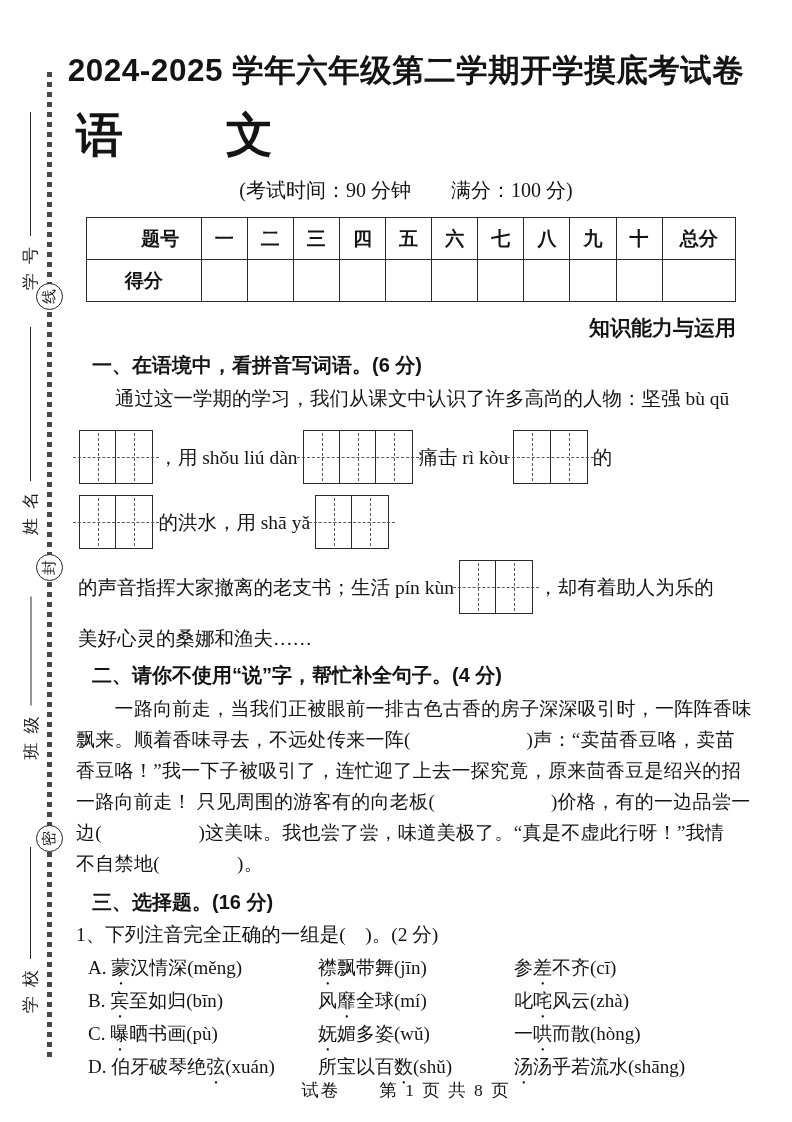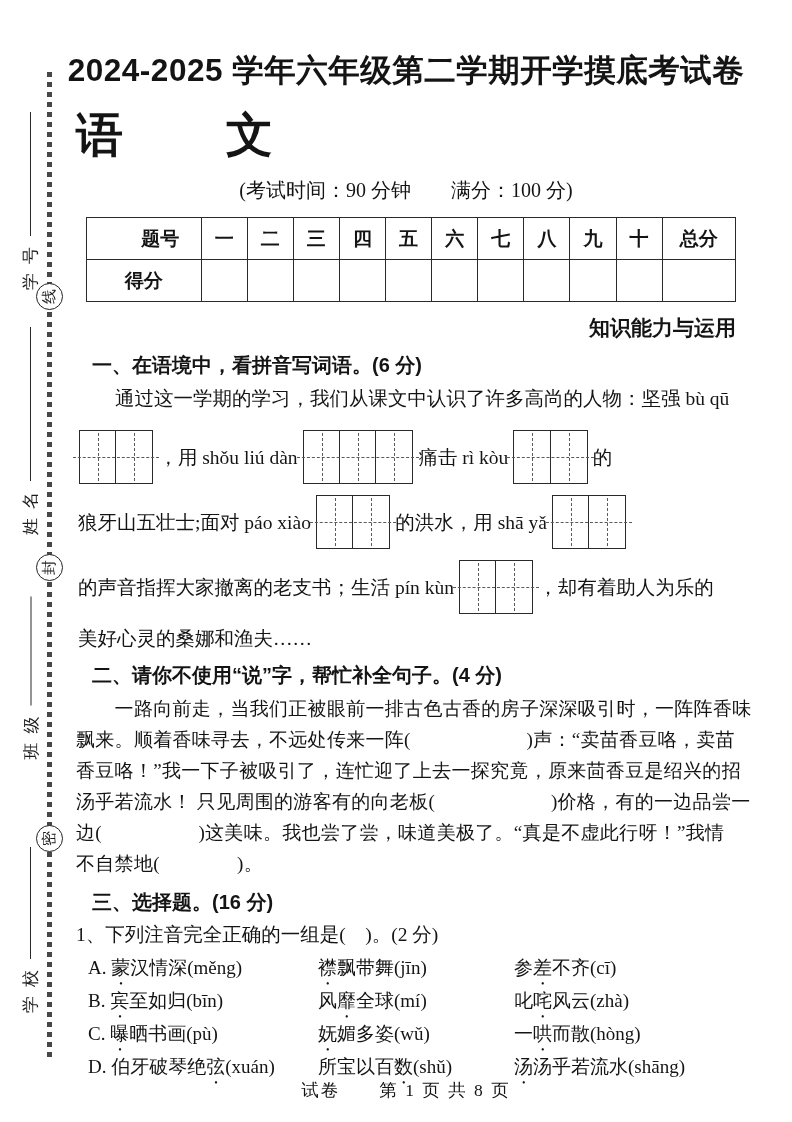--- a/index.html
+++ b/index.html
@@ -188,21 +188,20 @@
             <span class="box-cell"></span>
           </span>
           <span class="seg-text">痛击 rì kòu</span>
           <span class="box-group">
             <span class="box-cell"></span>
             <span class="box-cell"></span>
           </span>
           <span class="seg-text">的</span>
         </div>
         <div class="q1-row">
-          <span class="seg-text">狼牙山五壮士;面对 páo xiào</span>
           <span class="box-group">
             <span class="box-cell"></span>
             <span class="box-cell"></span>
           </span>
           <span class="seg-text">的洪水，用 shā yǎ</span>
           <span class="box-group">
             <span class="box-cell"></span>
             <span class="box-cell"></span>
           </span>
         </div>
@@ -217,21 +216,21 @@
         <div class="q1-row">
           <span class="seg-text">美好心灵的桑娜和渔夫……</span>
         </div>
       </div>
 
     <h3 class="qhead">二、请你不使用“说”字，帮忙补全句子。(4 分)</h3>
     <div id="q2-lines">
         <div class="q2-line">　　一路向前走，当我们正被眼前一排古色古香的房子深深吸引时，一阵阵香味</div>
         <div class="q2-line">飘来。顺着香味寻去，不远处传来一阵(　　　　　　)声：“卖苗香豆咯，卖苗</div>
         <div class="q2-line">香豆咯！”我一下子被吸引了，连忙迎了上去一探究竟，原来茴香豆是绍兴的招</div>
-        <div class="q2-line">汤乎若流水！ 只见周围的游客有的向老板(　　　　　　)价格，有的一边品尝一</div>
+        <div class="q2-line">一路向前走！ 只见周围的游客有的向老板(　　　　　　)价格，有的一边品尝一</div>
         <div class="q2-line">边(　　　　　)这美味。我也尝了尝，味道美极了。“真是不虚此行呀！”我情</div>
         <div class="q2-line">不自禁地(　　　　)。</div>
       </div>
 
     <h3 class="qhead">三、选择题。(16 分)</h3>
     <p class="q3-sub">1、下列注音完全正确的一组是(　)。(2 分)</p>
     <div id="q3-options">
         <div class="opt-row">
           <div class="opt-cell">A. <span class="em">蒙</span>汉情深(měng)</div>
           <div class="opt-cell"><span class="em">襟</span>飘带舞(jīn)</div>

